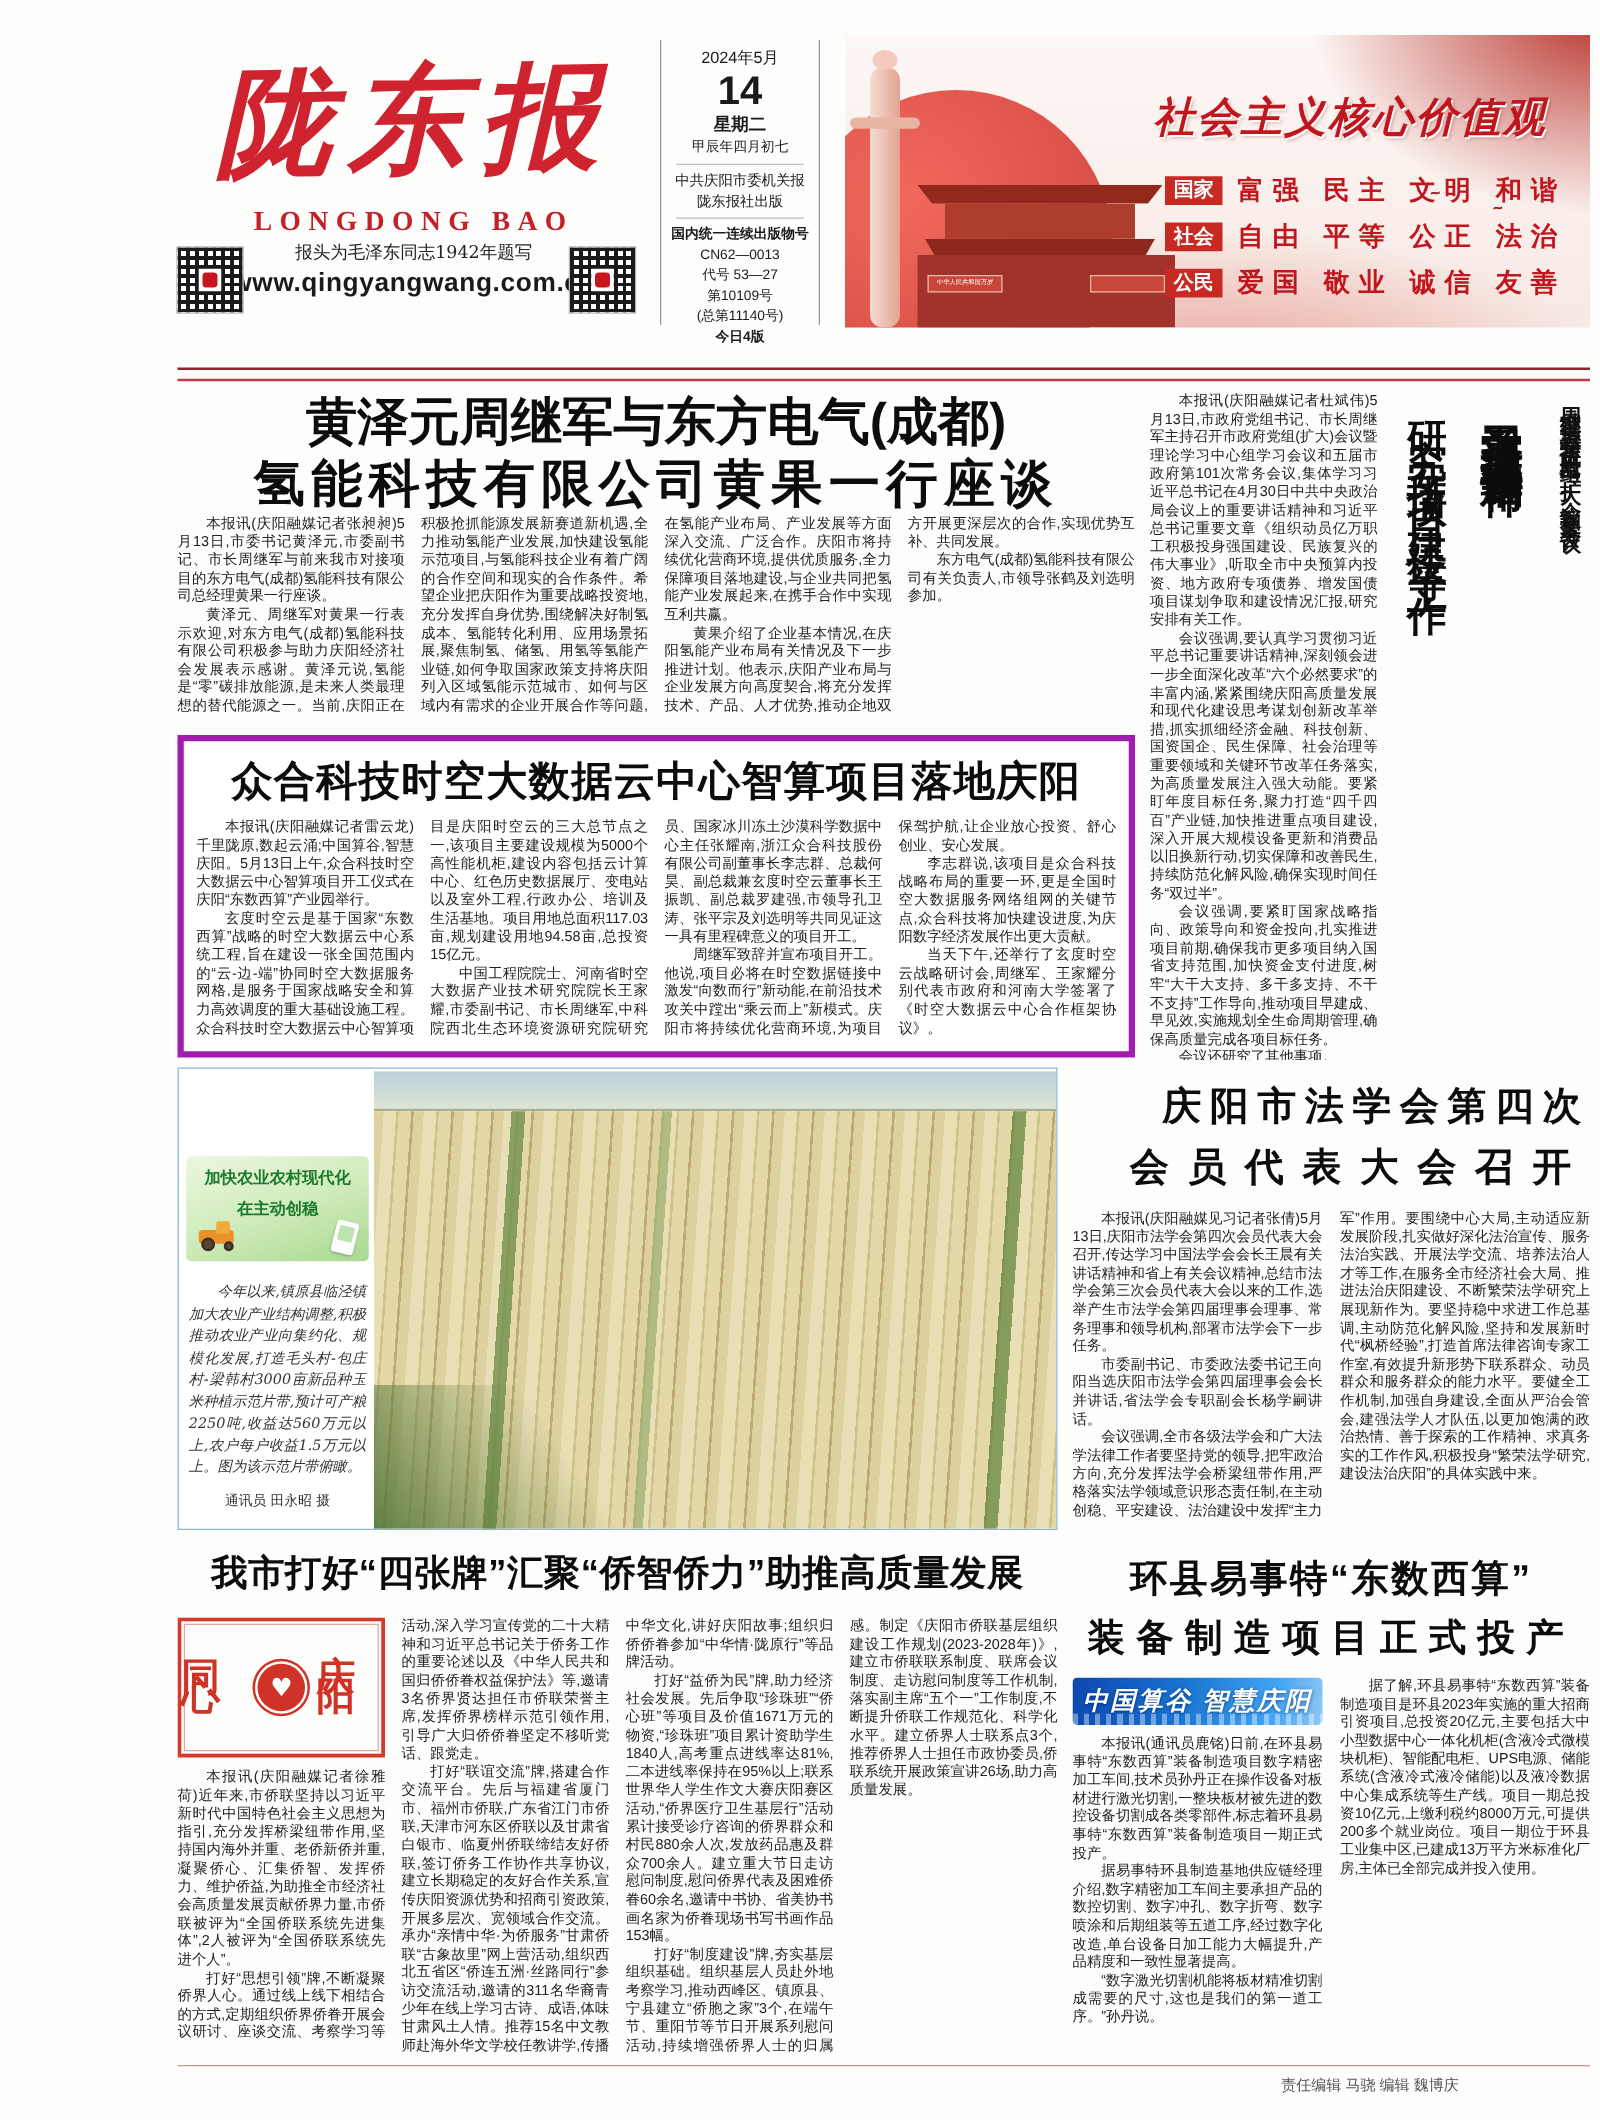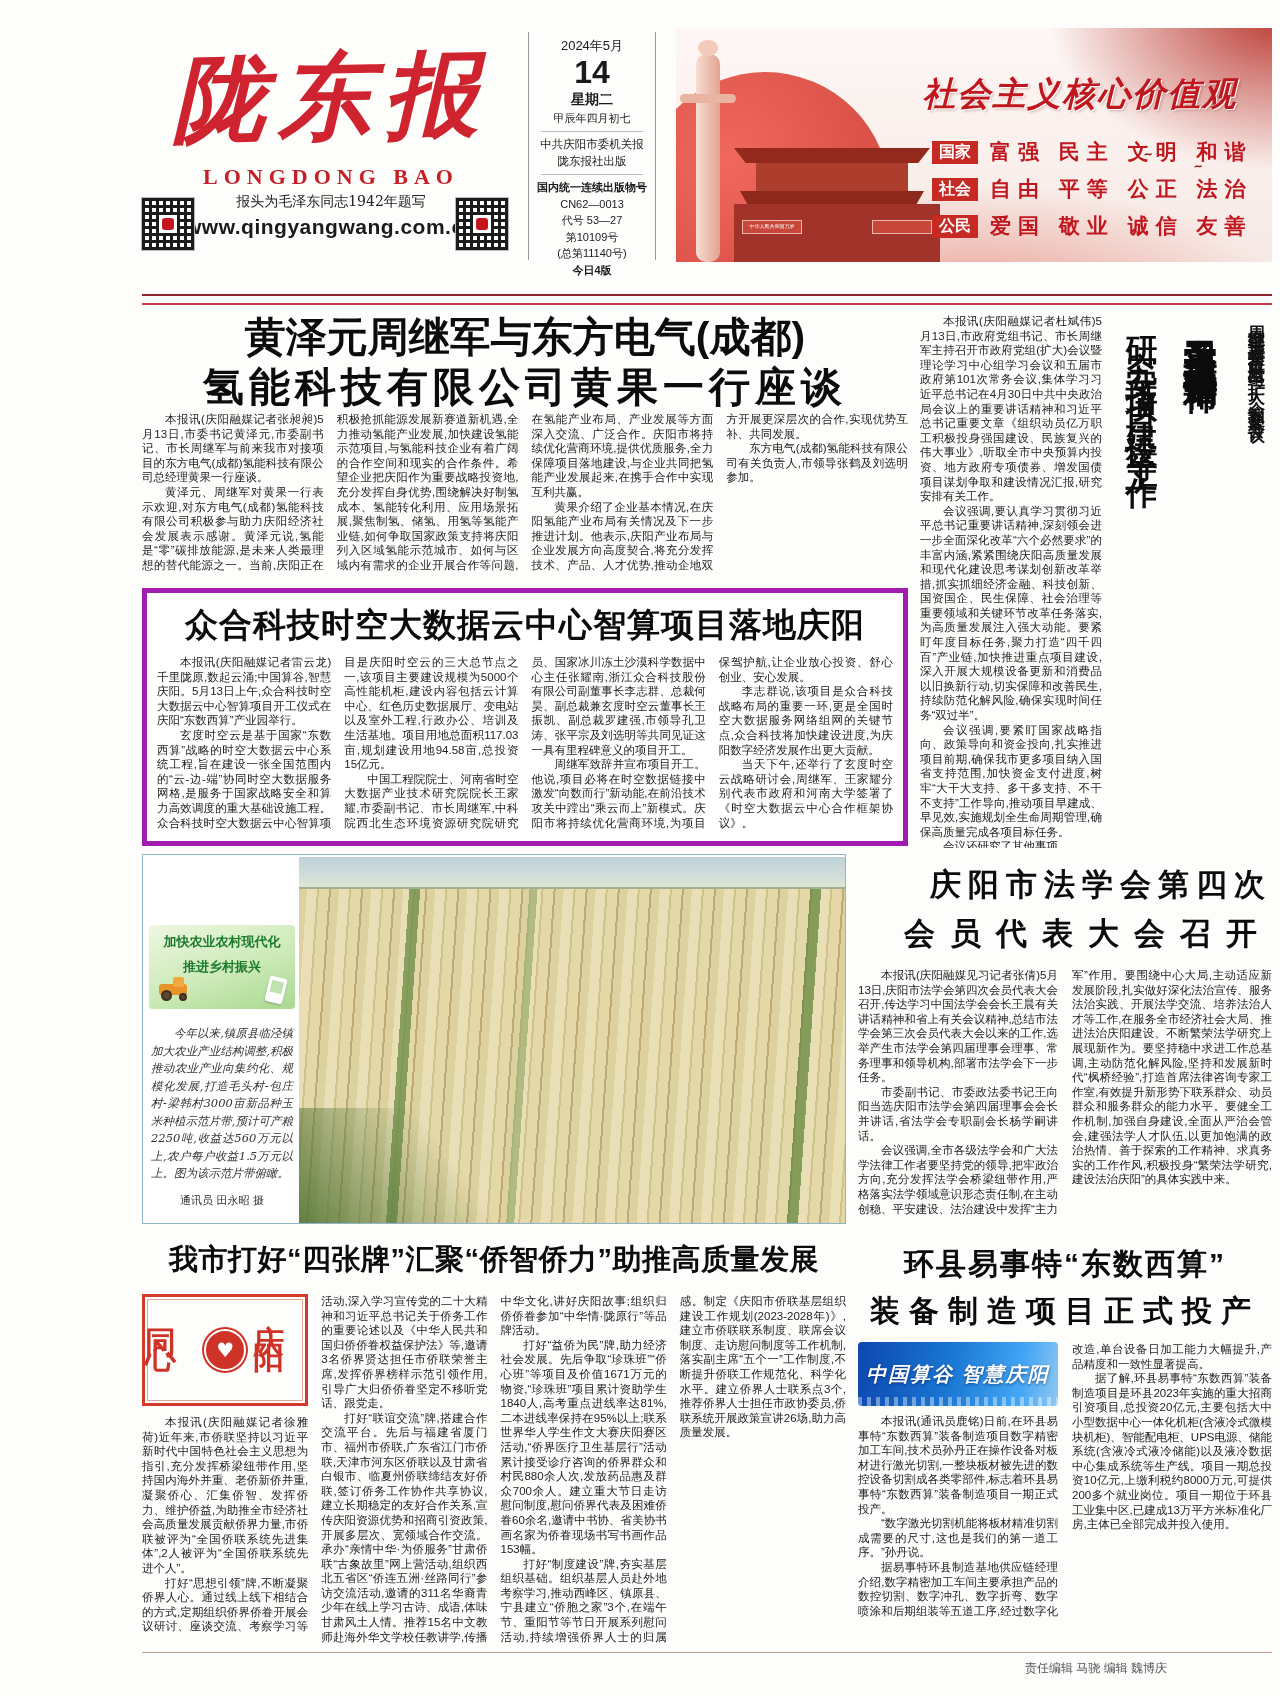--- a/index.html
+++ b/index.html
@@ -139,21 +139,21 @@
            color:#cf3226;font-family:"DejaVu Serif",serif;font-weight:bold;font-size:31px;text-indent:0;}
   .tx-logo{width:38px;height:38px;border-radius:50%;background:#cf3226;color:#fff;
            display:flex;align-items:center;justify-content:center;font-size:20px;
            border:2px solid #fff;box-shadow:0 0 0 2px #cf3226;flex:0 0 auto;}
 
   
   .huan{position:absolute;left:858px;top:1240px;width:414px;}
   .huan .hl{font-size:30px;line-height:47px;letter-spacing:2px;}
   .huan .hl2{letter-spacing:9px;}
   .huan .cols{margin-top:8px;height:300px;column-count:2;column-gap:14px;}
-  .suangu{height:64px;border-radius:4px;margin-bottom:8px;break-inside:avoid;position:relative;overflow:hidden;
+  .suangu{height:38px;border-radius:4px;margin-bottom:8px;break-inside:avoid;position:relative;overflow:hidden;
           background:linear-gradient(100deg,#0d47b0 0%,#1976d2 45%,#42a5f5 80%,#8fc8f2 100%);
           color:#fff;font-weight:900;font-style:italic;font-size:20px;letter-spacing:2px;
           display:flex;align-items:center;justify-content:center;text-indent:0;
           text-shadow:0 1px 3px rgba(0,20,80,.6);}
   .suangu::after{content:"";position:absolute;left:0;right:0;bottom:0;height:9px;
           background:repeating-linear-gradient(90deg,rgba(255,255,255,.4) 0 4px,transparent 4px 9px);}
 </style>
 </head>
 <body>
 
@@ -269,21 +269,21 @@
       <p>本报讯(庆阳融媒见习记者张倩)5月13日,庆阳市法学会第四次会员代表大会召开,传达学习中国法学会会长王晨有关讲话精神和省上有关会议精神,总结市法学会第三次会员代表大会以来的工作,选举产生市法学会第四届理事会理事、常务理事和领导机构,部署市法学会下一步任务。</p>
       <p>市委副书记、市委政法委书记王向阳当选庆阳市法学会第四届理事会会长并讲话,省法学会专职副会长杨学嗣讲话。</p>
       <p>会议强调,全市各级法学会和广大法学法律工作者要坚持党的领导,把牢政治方向,充分发挥法学会桥梁纽带作用,严格落实法学领域意识形态责任制,在主动创稳、平安建设、法治建设中发挥“主力军”作用。要围绕中心大局,主动适应新发展阶段,扎实做好深化法治宣传、服务法治实践、开展法学交流、培养法治人才等工作,在服务全市经济社会大局、推进法治庆阳建设、不断繁荣法学研究上展现新作为。要坚持稳中求进工作总基调,主动防范化解风险,坚持和发展新时代“枫桥经验”,打造首席法律咨询专家工作室,有效提升新形势下联系群众、动员群众和服务群众的能力水平。要健全工作机制,加强自身建设,全面从严治会管会,建强法学人才队伍,以更加饱满的政治热情、善于探索的工作精神、求真务实的工作作风,积极投身“繁荣法学研究,建设法治庆阳”的具体实践中来。</p>
     </div>
   </div>
 
   <div class="pblock">
     <div class="cap-pane">
       <div class="promo">
         <div class="promo-t">加快农业农村现代化</div>
-        <div class="promo-t">推进乡村振兴</div>
+        <div class="promo-t">在主动创稳</div>
         <div class="tractor">
           <div class="tr-body"></div>
             <div class="tr-cab"></div>
             <div class="tr-w1"></div>
             <div class="tr-w2"></div>
         </div>
         <div class="phone">
             <b></b>
           </div>
       </div>
@@ -312,22 +312,22 @@
       <p>打好“制度建设”牌,夯实基层组织基础。组织基层人员赴外地考察学习,推动西峰区、镇原县、宁县建立“侨胞之家”3个,在端午节、重阳节等节日开展系列慰问活动,持续增强侨界人士的归属感。制定《庆阳市侨联基层组织建设工作规划(2023-2028年)》,建立市侨联联系制度、联席会议制度、走访慰问制度等工作机制,落实副主席“五个一”工作制度,不断提升侨联工作规范化、科学化水平。建立侨界人士联系点3个,推荐侨界人士担任市政协委员,侨联系统开展政策宣讲26场,助力高质量发展。</p>
     </div>
   </div>
 
   <div class="huan">
     <div class="hl">环县易事特“东数西算”</div>
     <div class="hl hl2">装备制造项目正式投产</div>
     <div class="cols">
       <div class="suangu">中国算谷 智慧庆阳</div>
       <p>本报讯(通讯员鹿铭)日前,在环县易事特“东数西算”装备制造项目数字精密加工车间,技术员孙丹正在操作设备对板材进行激光切割,一整块板材被先进的数控设备切割成各类零部件,标志着环县易事特“东数西算”装备制造项目一期正式投产。</p>
+      <p>据易事特环县制造基地供应链经理介绍,数字精密加工车间主要承担产品的数控切割、数字冲孔、数字折弯、数字喷涂和后期组装等五道工序,经过数字化改造,单台设备日加工能力大幅提升,产品精度和一致性显著提高。</p>
       <p>“数字激光切割机能将板材精准切割成需要的尺寸,这也是我们的第一道工序。”孙丹说。</p>
-      <p>据易事特环县制造基地供应链经理介绍,数字精密加工车间主要承担产品的数控切割、数字冲孔、数字折弯、数字喷涂和后期组装等五道工序,经过数字化改造,单台设备日加工能力大幅提升,产品精度和一致性显著提高。</p>
       <p>据了解,环县易事特“东数西算”装备制造项目是环县2023年实施的重大招商引资项目,总投资20亿元,主要包括大中小型数据中心一体化机柜(含液冷式微模块机柜)、智能配电柜、UPS电源、储能系统(含液冷式液冷储能)以及液冷数据中心集成系统等生产线。项目一期总投资10亿元,上缴利税约8000万元,可提供200多个就业岗位。项目一期位于环县工业集中区,已建成13万平方米标准化厂房,主体已全部完成并投入使用。</p>
     </div>
   </div>
 
   <div class="foot-rule"></div>
   <div class="credits">责任编辑 马骁  编辑 魏博庆</div>
 
 </div>
 
 </body></html>

